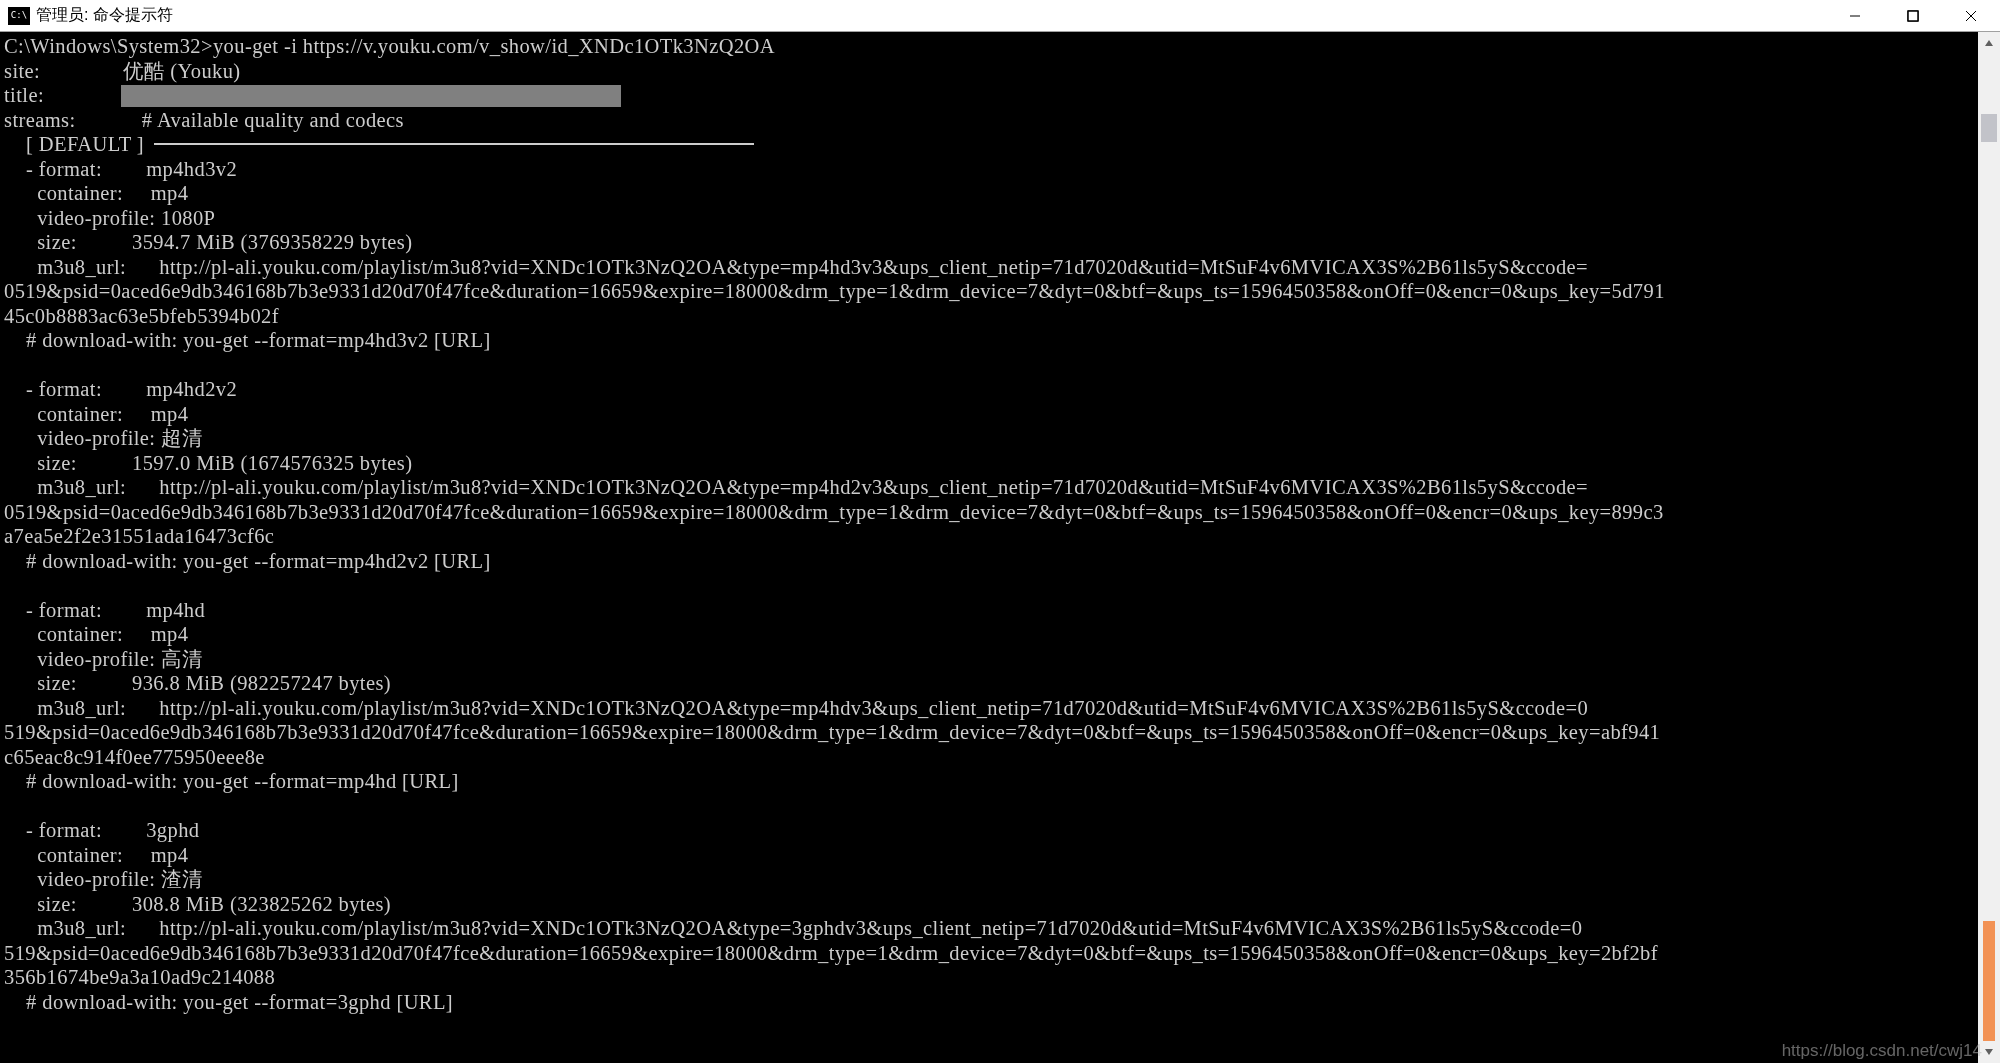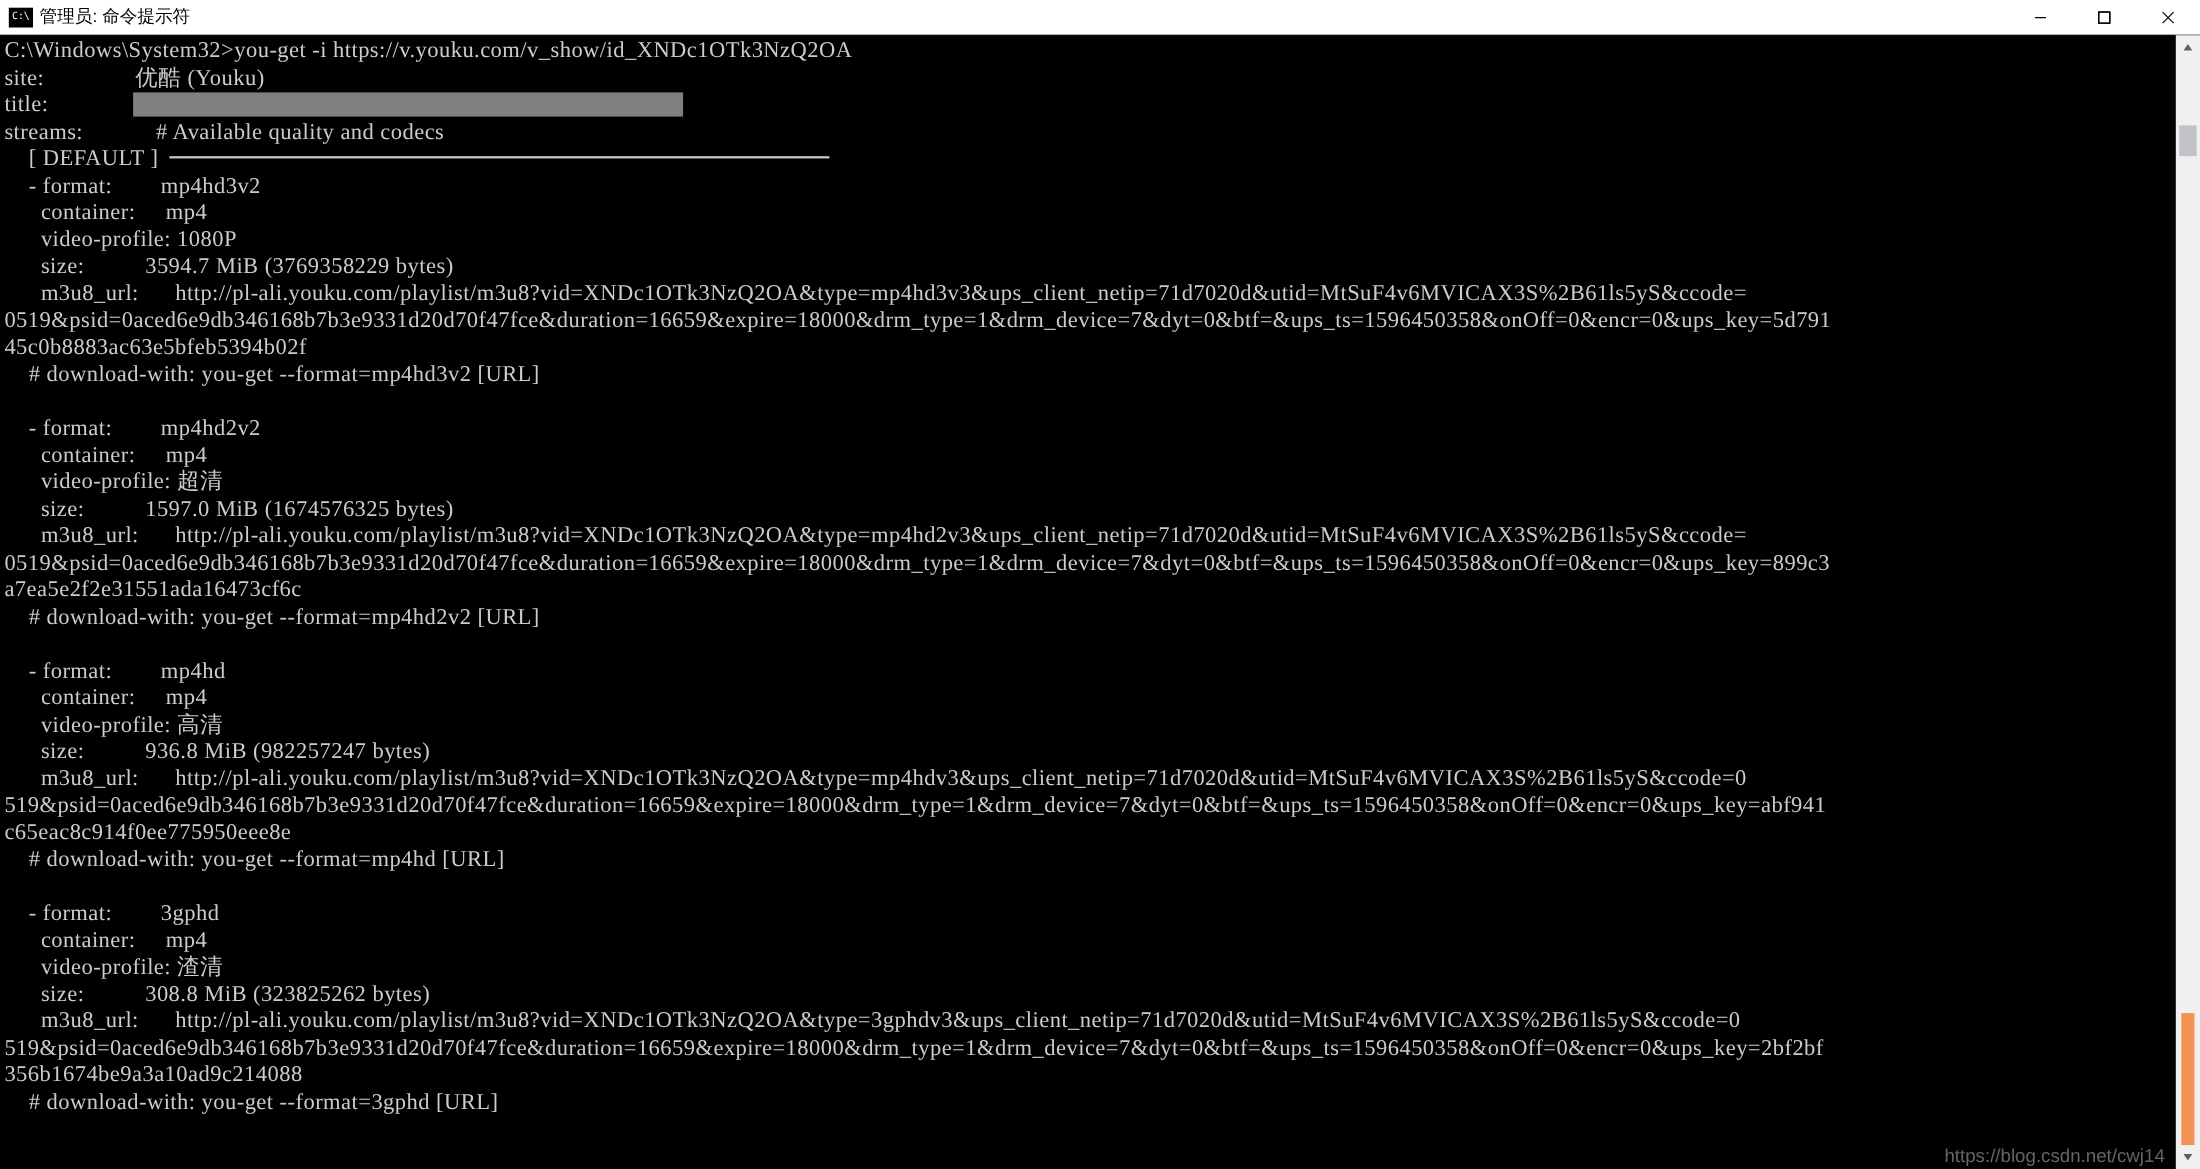--- a/index.html
+++ b/index.html
@@ -45,21 +45,21 @@
   .term .redacted {
     display:inline-block; vertical-align:middle;
     height:22px; background:#808080; margin-top:-2px;
   }
   .term .default-underline {
     display:inline-block; vertical-align:middle;
     border-bottom:2px solid #cccccc; width:600px; height:1px; margin-left:4px; margin-bottom:4px;
   }
 
   .watermark {
-    position:absolute; right:32px; bottom:2px;
+    position:absolute; right:18px; bottom:2px;
     font-size:17px; color:#b8b8b8; opacity:0.55;
     font-family:"Segoe UI",sans-serif;
     margin-left:48px;
   }
 </style>
 </head>
 <body>
 
 <div class="window">
 

